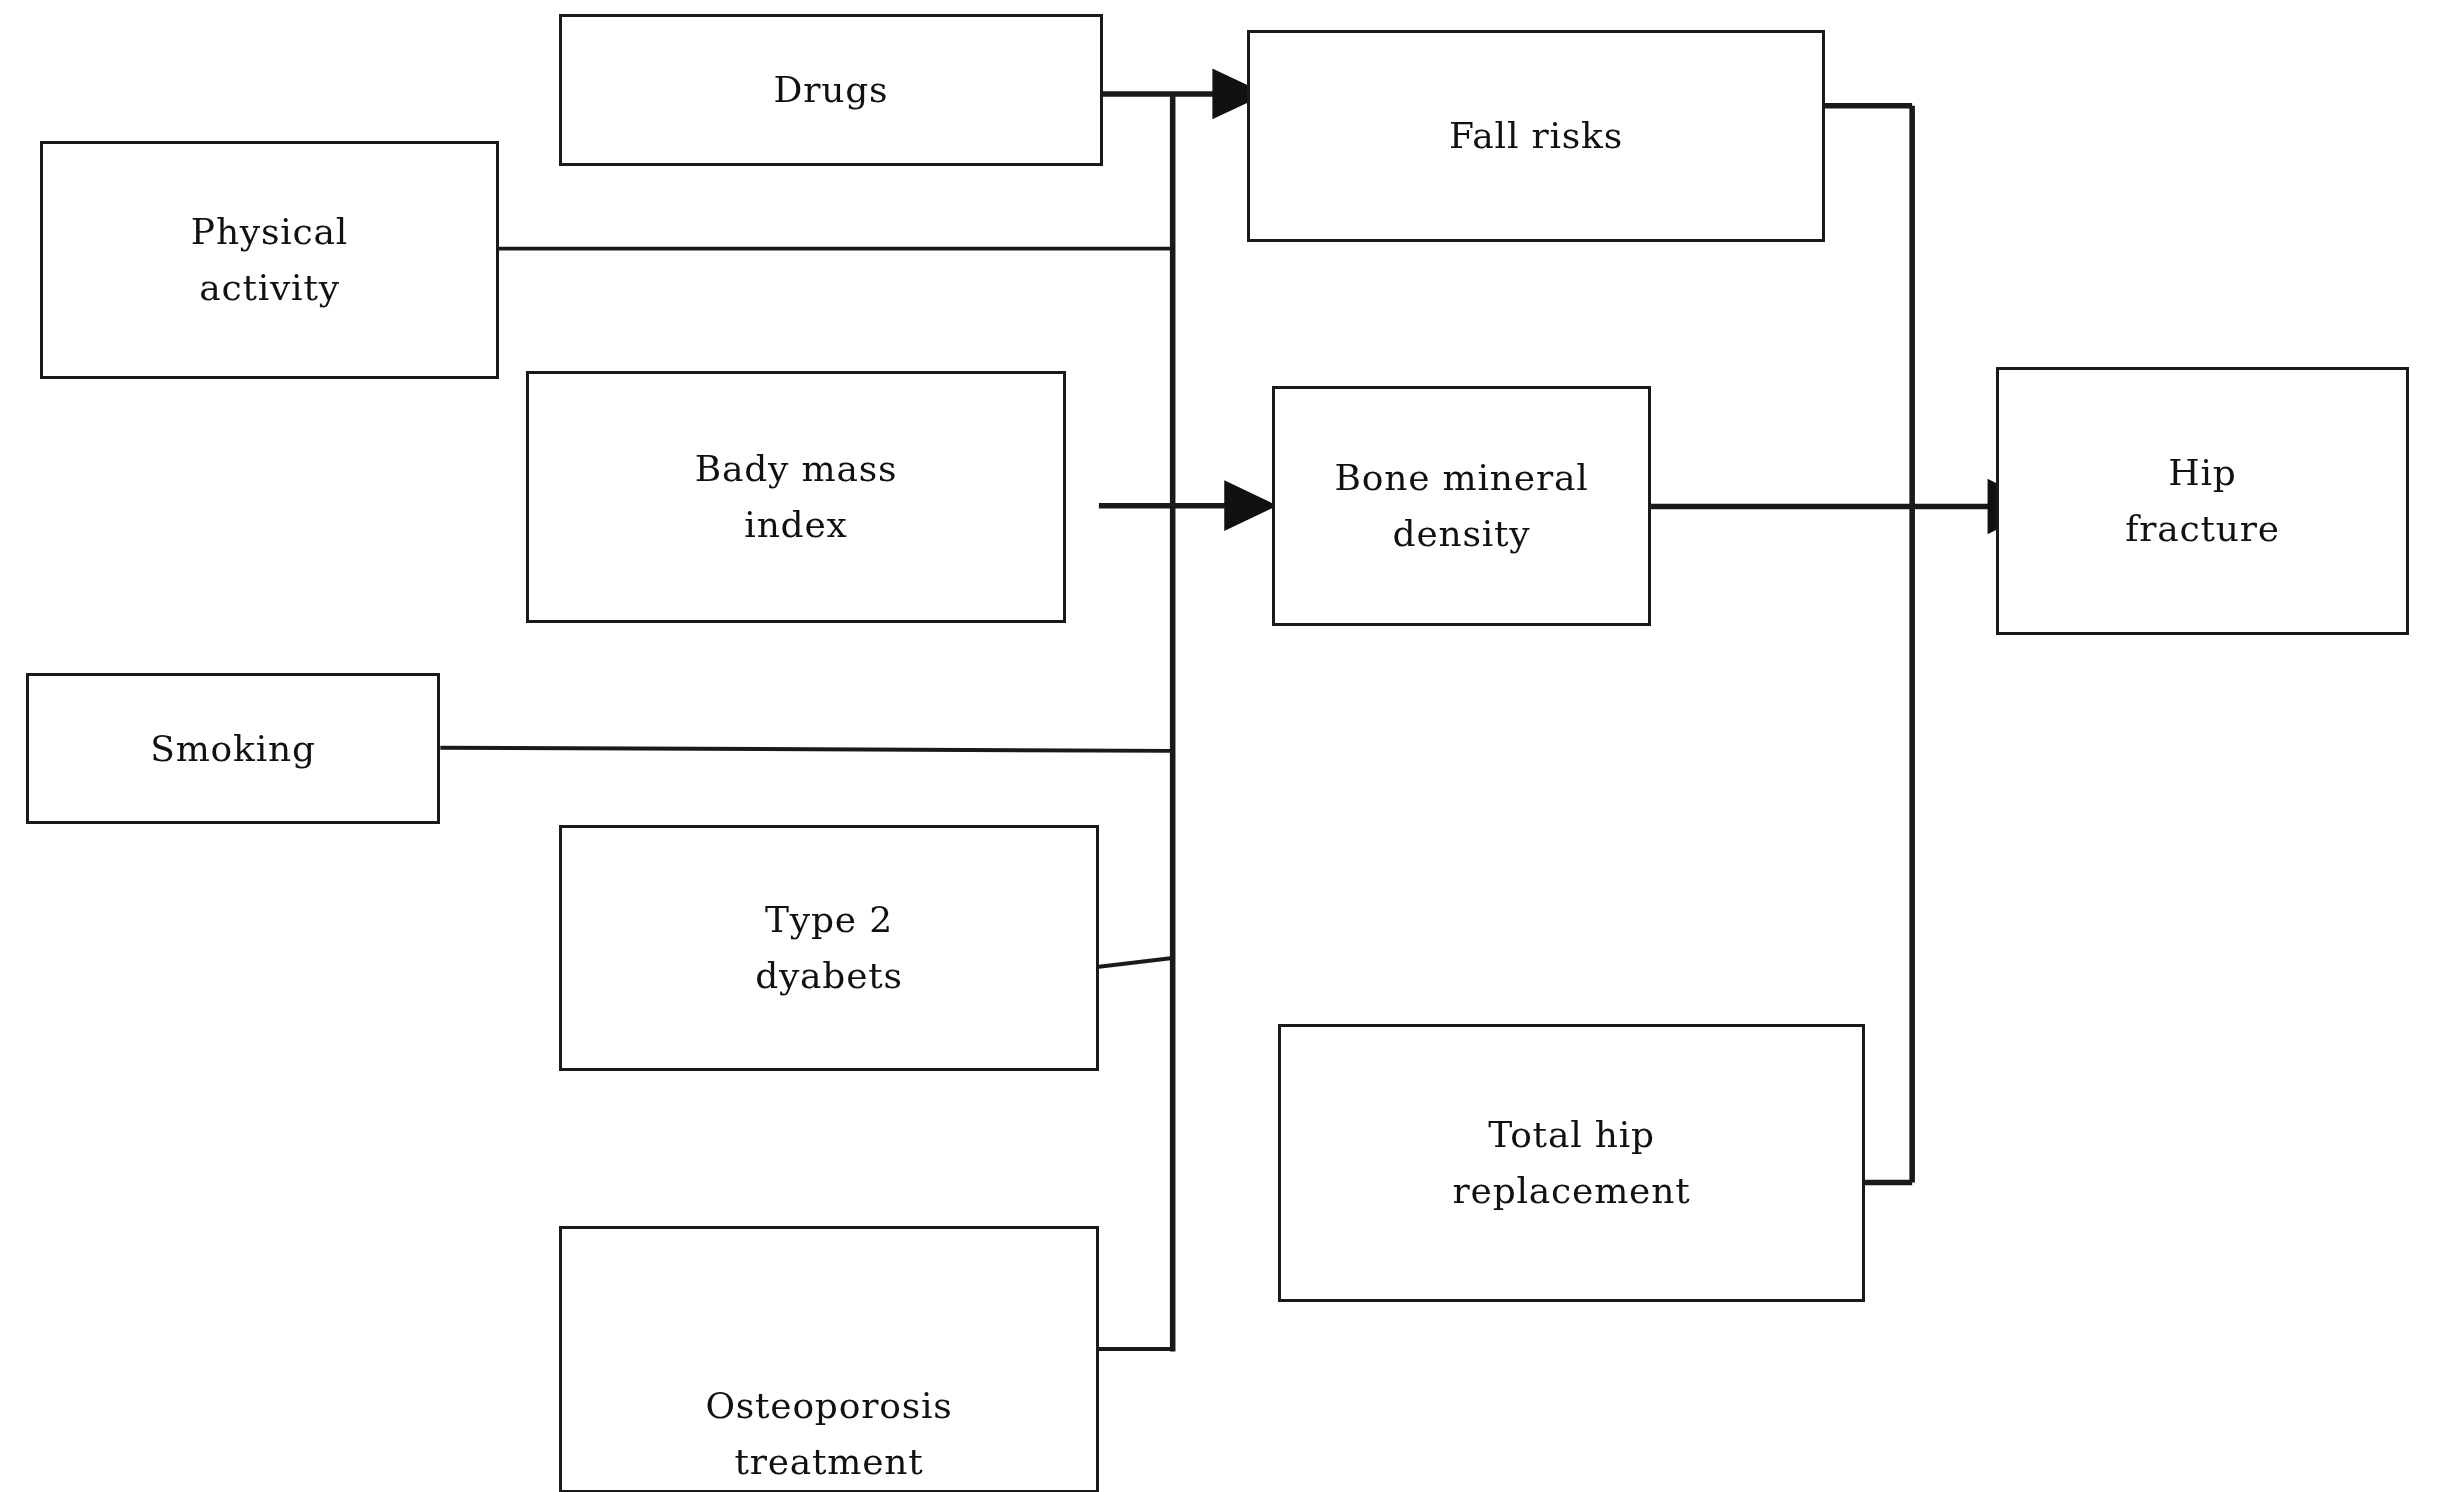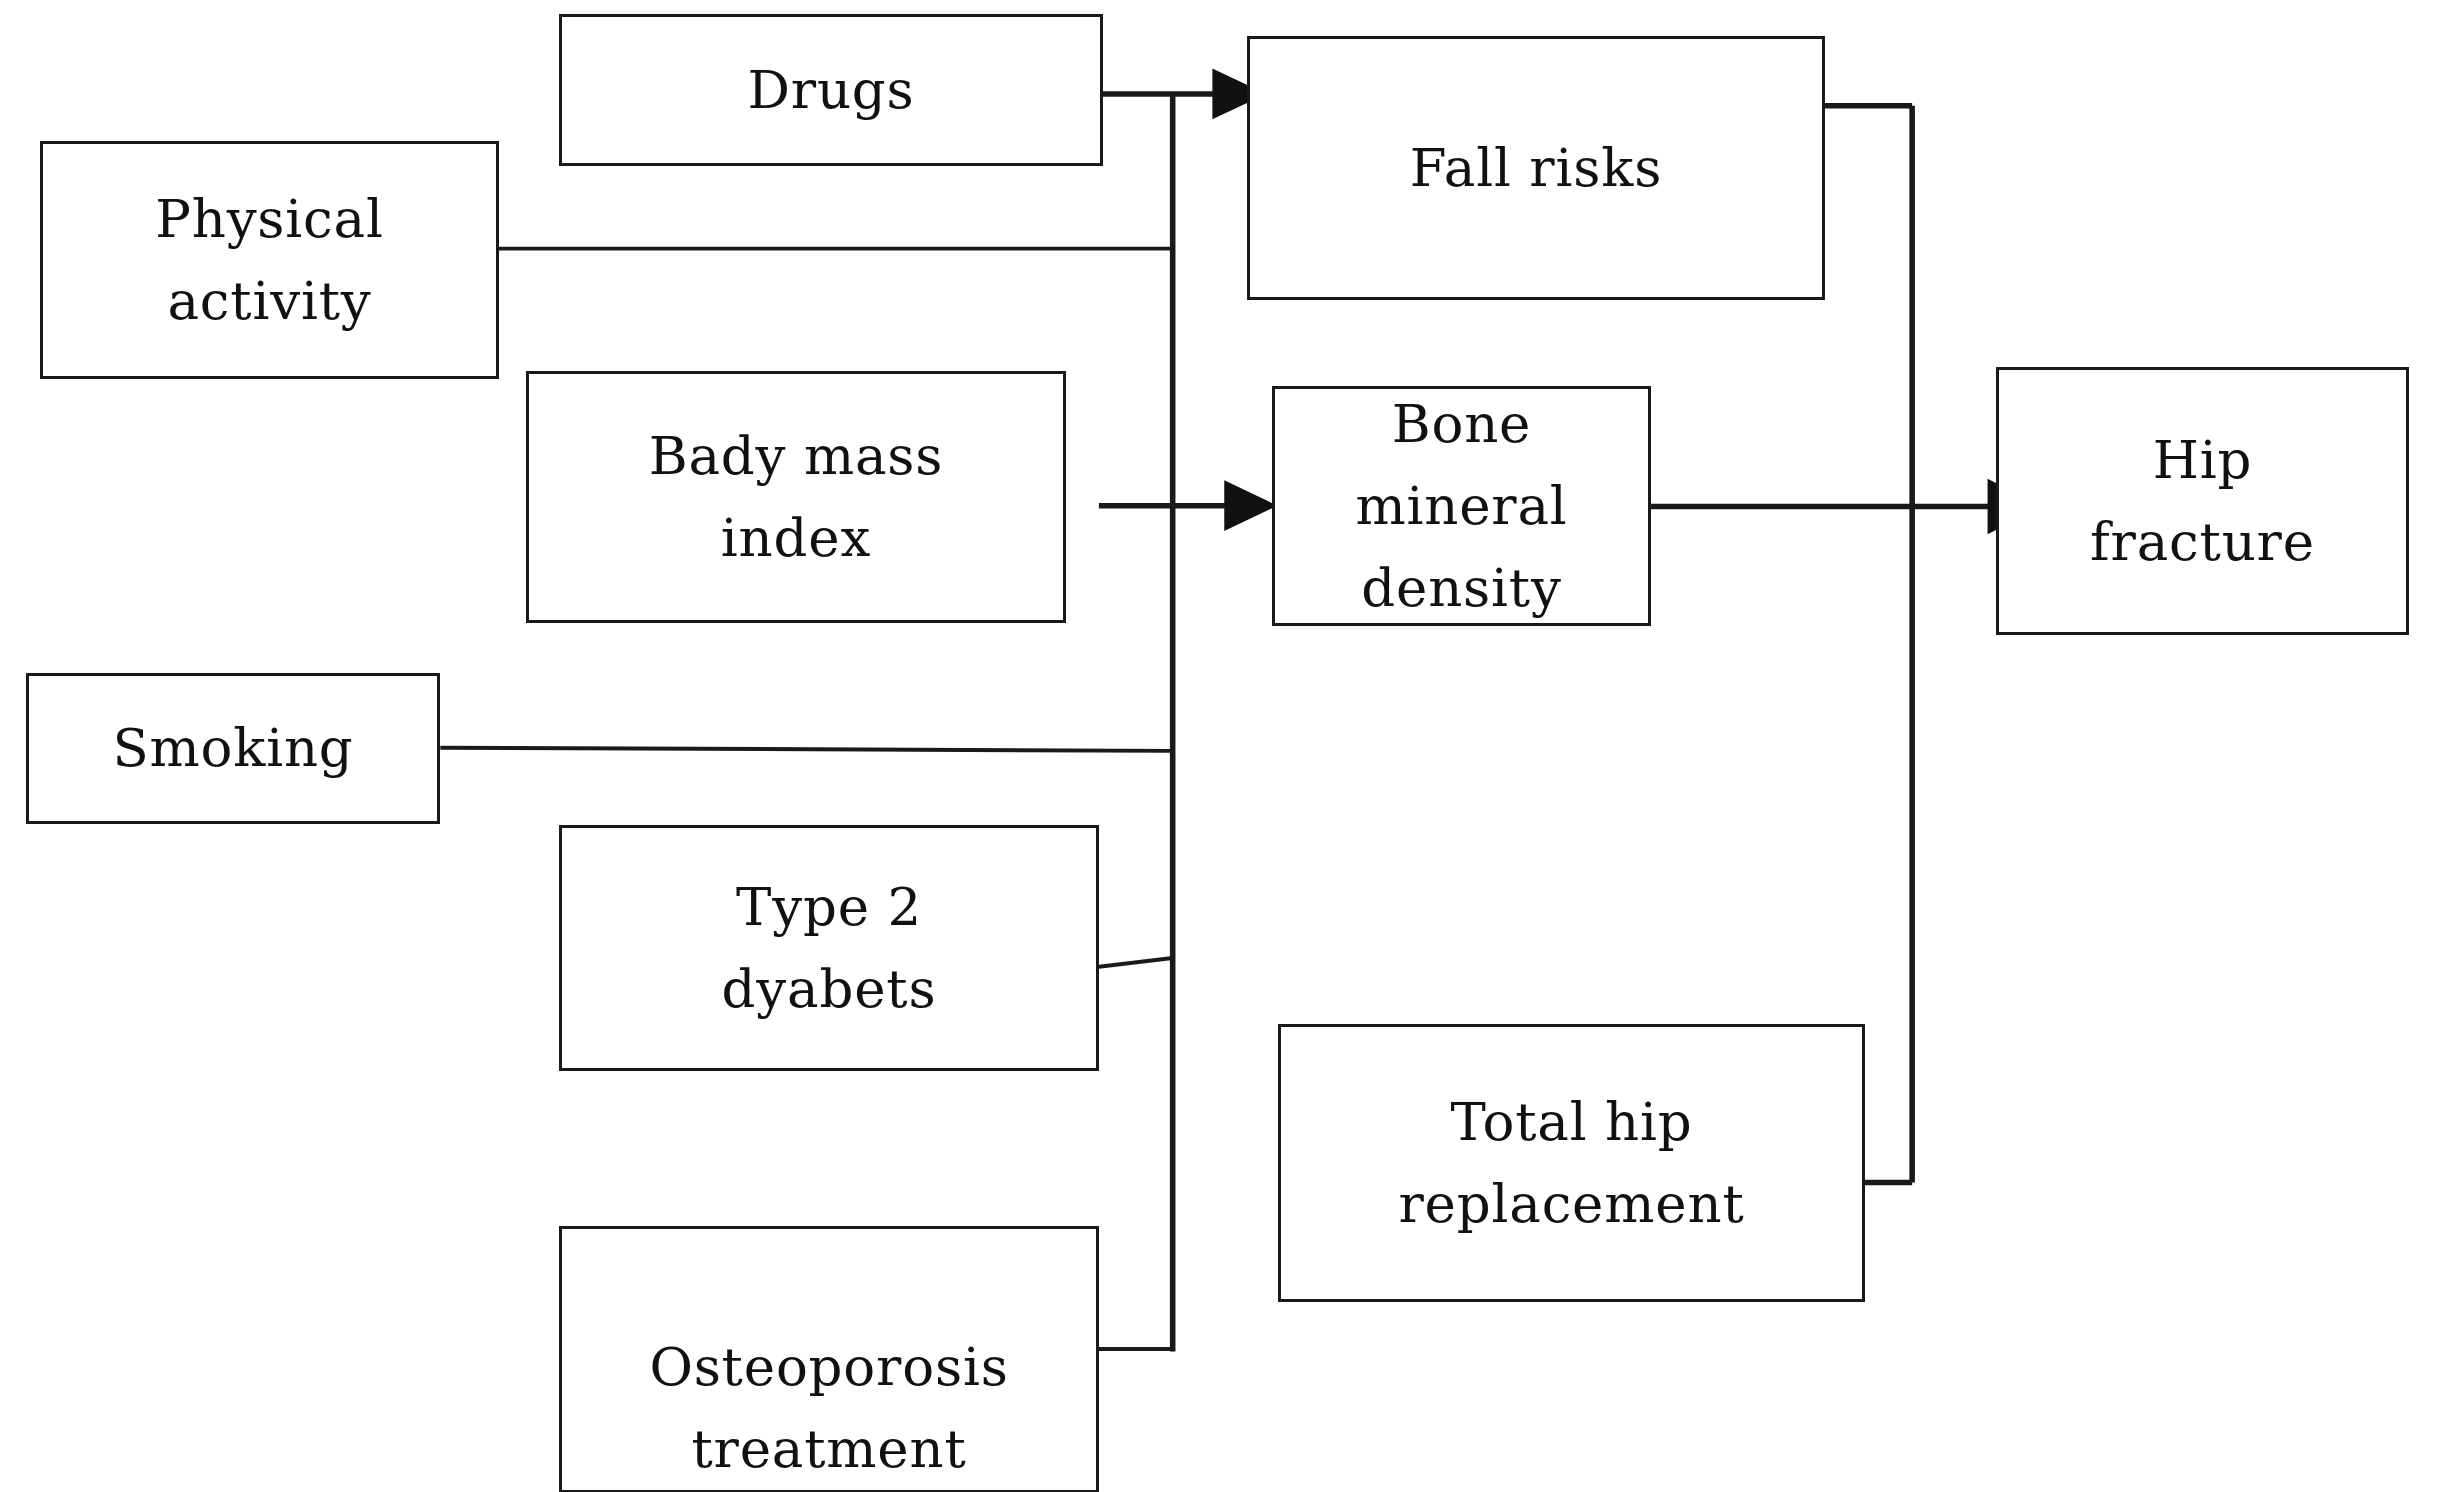--- a/index.html
+++ b/index.html
@@ -22,31 +22,31 @@
     background:#ffffff;
     border:3.2px solid #1a1a1a;
     display:flex;
     align-items:center;
     justify-content:center;
     text-align:center;
     z-index:3;
   }
   .node .label{
     display:block;
-    font-size:53px;
+    font-size:36px;
     line-height:1.55;
     letter-spacing:0.8px;
     white-space:pre-line;
     padding:0 8px;
     color:#111111;
   }
   
   #n-physical-activity   { left:40px;   top:141px;  width:459px; height:238px;justify-content:center; }
   #n-drugs               { left:559px;  top:14.3px;   width:544px; height:152px; }
-  #n-fall-risks          { left:1247px; top:36px;   width:578px; height:264px;justify-content:center; }
+  #n-fall-risks          { left:1247px; top:30px;   width:578px; height:212px;justify-content:center; }
   #n-body-mass-index     { left:526px;  top:371px;  width:540px; height:252px; }
   #n-bone-mineral-density{ left:1272px; top:386px;  width:379px; height:240px; }
   #n-hip-fracture        { left:1996px; top:367px;  width:413px; height:268px; }
   #n-smoking             { left:26px;   top:673px;  width:414px; height:151px; }
   #n-type2-diabetes      { left:559px;  top:825px; width:540px; height:246px; }
   #n-total-hip-replacement{left:1278px; top:1024px; width:587px; height:278px; }
   #n-osteoporosis-treatment{left:559px; top:1226px; width:540px; height:267px;align-items:flex-end; }
 
   
   #wires{

